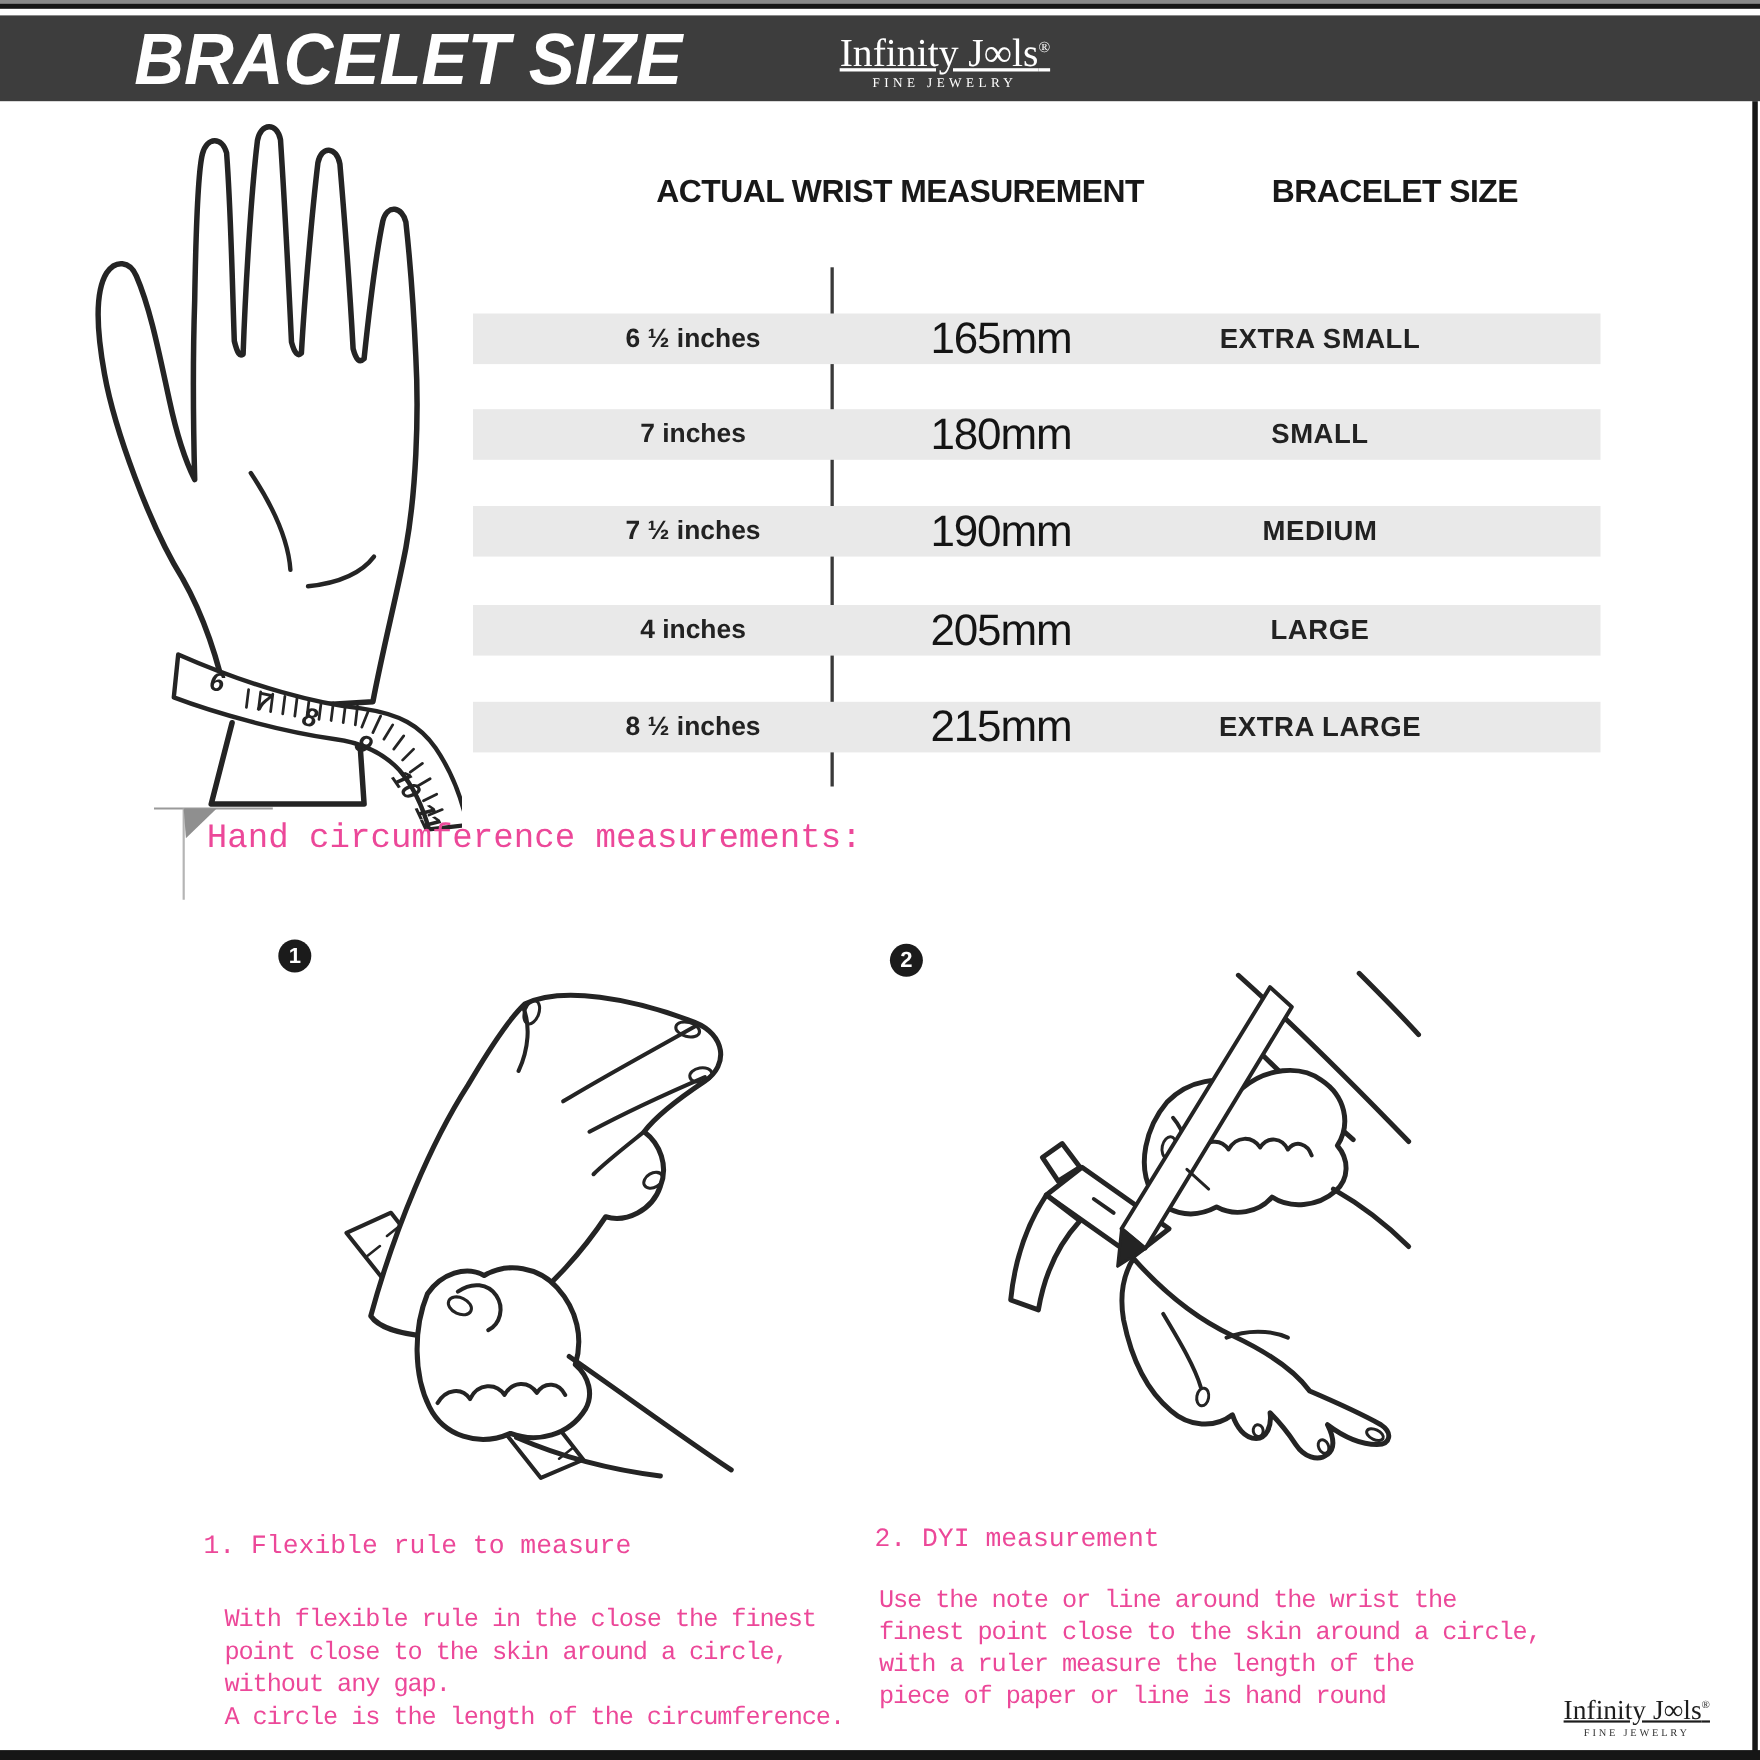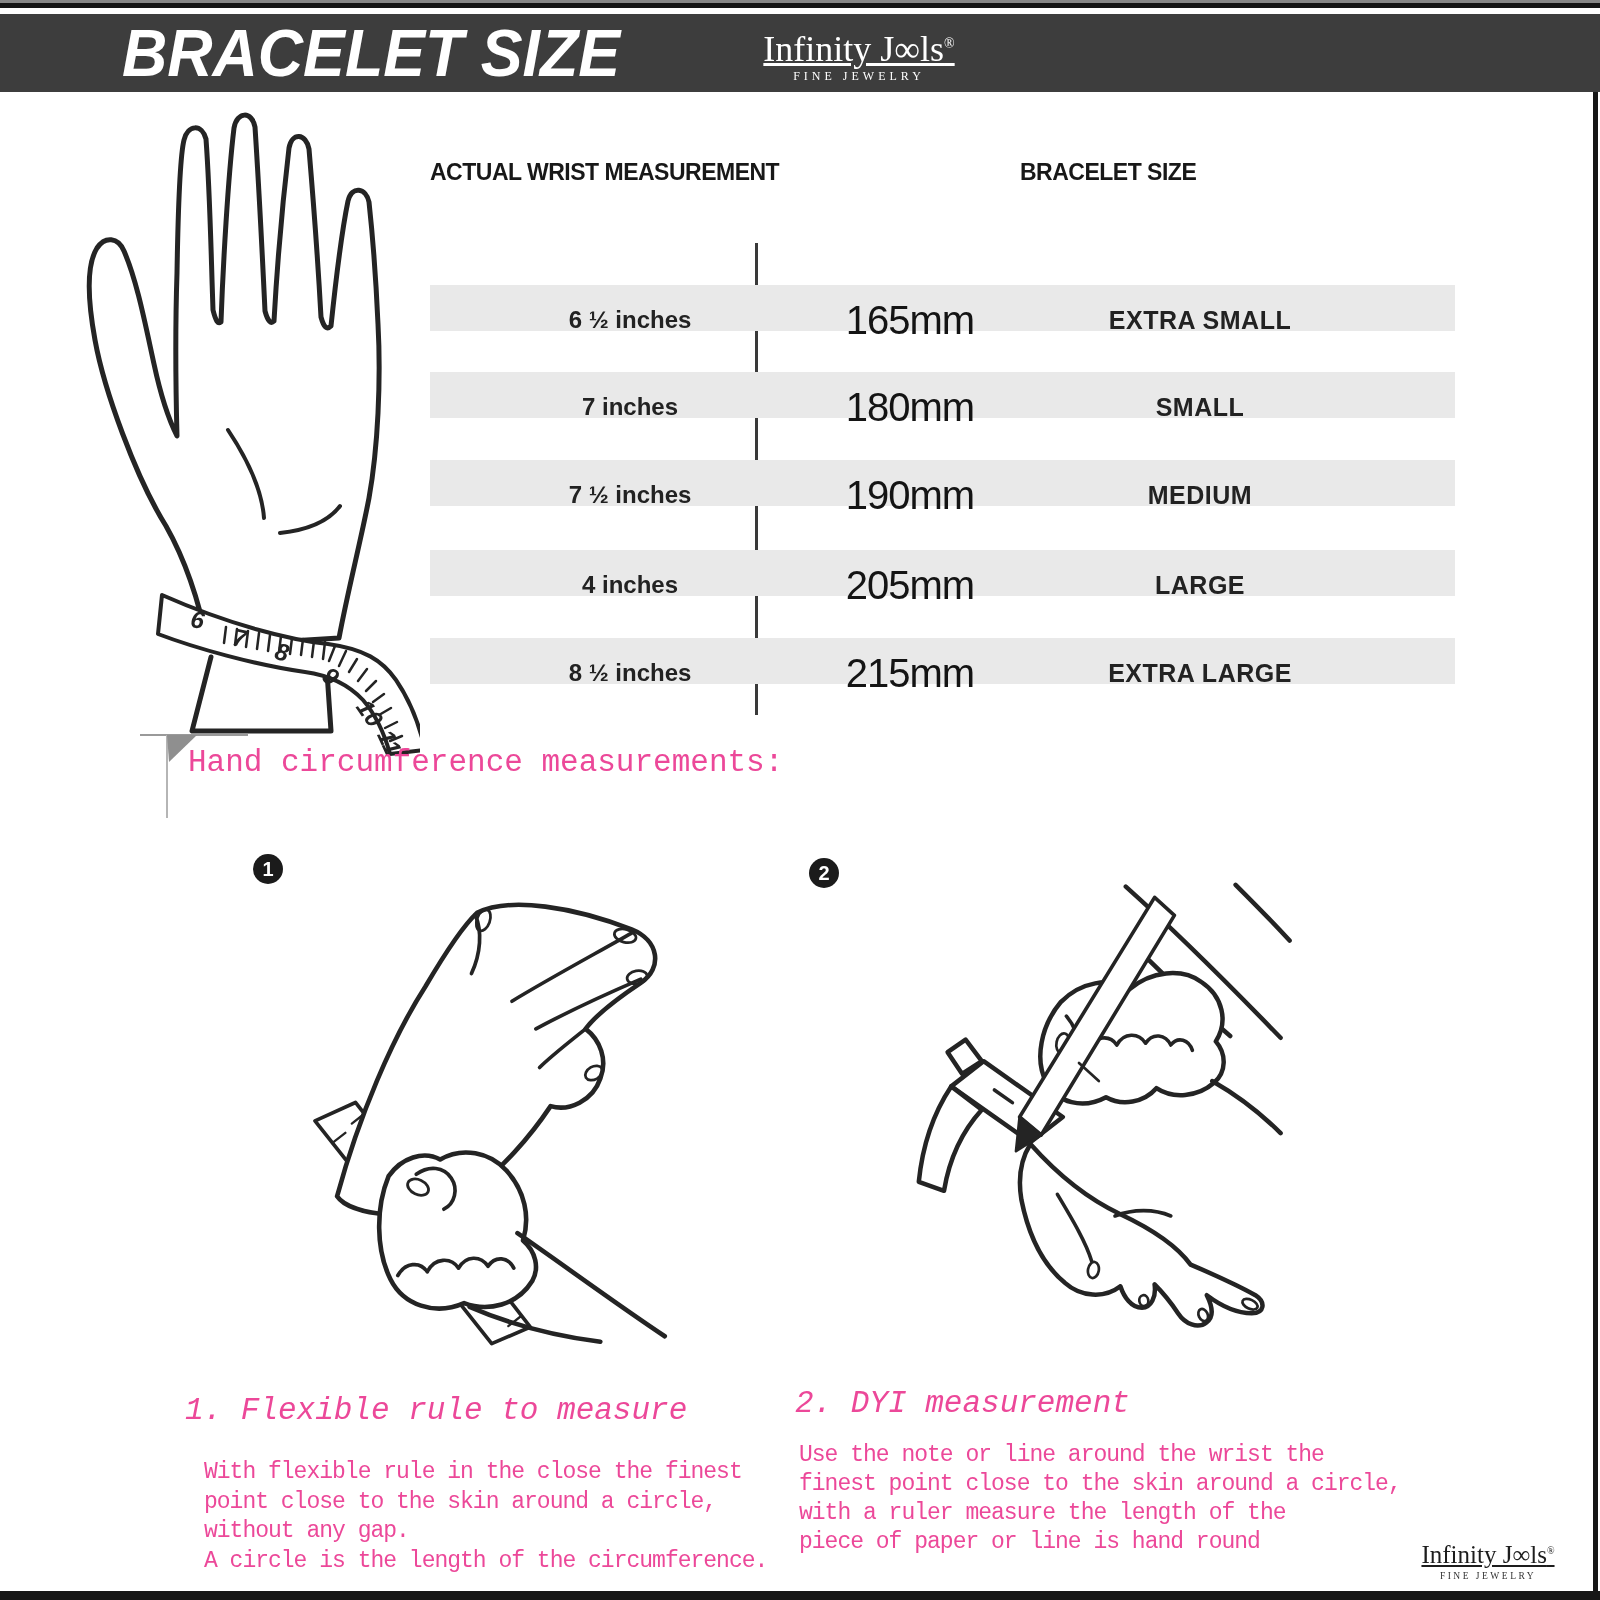--- a/index.html
+++ b/index.html
@@ -19,34 +19,34 @@
     position:absolute;left:122px;top:6px;
     font-size:66px;font-weight:bold;font-style:italic;line-height:66px;
     color:#ffffff;transform:scaleX(.95);transform-origin:left center;
     letter-spacing:0px;white-space:nowrap;
   }
   .header-brand{position:absolute;left:724px;top:10px;width:270px;text-align:center;color:#ffffff;}
   .brand-logo{font-family:"Liberation Serif","DejaVu Serif",serif;font-size:36px;line-height:40px;white-space:nowrap;text-decoration:underline;}
   .brand-reg{font-size:14px;vertical-align:super;}
   .brand-tagline{font-family:"Liberation Serif","DejaVu Serif",serif;font-size:12px;letter-spacing:4px;line-height:14px;}
   
-  .col-header{font-weight:bold;font-size:23px;letter-spacing:-0.5px;text-align:left;color:#181818;white-space:nowrap;}
+  .col-header{font-weight:bold;font-size:29px;letter-spacing:-0.5px;text-align:right;color:#181818;white-space:nowrap;}
   .col-header.h1{left:430px;top:156px;width:610px;}
   .col-header.h2{left:1020px;top:156px;width:360px;}
   .table-divider{left:755px;top:240px;width:3px;height:472px;background:#3a3a3a;}
   .size-row{left:430px;width:1025px;height:46px;background:#e9e9e9;}
-  .size-row .cell{position:absolute;top:12px;height:48px;line-height:46px;text-align:center;white-space:nowrap;}
+  .size-row .cell{position:absolute;top:0;height:48px;line-height:46px;text-align:center;white-space:nowrap;}
   .cell.inches{left:80px;width:240px;font-size:24px;font-weight:bold;color:#222;}
   .cell.mm{left:330px;width:300px;font-size:40px;font-weight:400;color:#141414;letter-spacing:-1px;}
   .cell.size{left:660px;width:220px;font-size:25px;font-weight:bold;letter-spacing:.5px;color:#222;}
   .row-y0{top:282px;} .row-y1{top:369px;} .row-y2{top:457px;} .row-y3{top:547px;} .row-y4{top:635px;}
   
   .mono{font-family:"Liberation Mono","DejaVu Sans Mono",monospace;color:#ec4899;}
   .section-heading{left:188px;top:742px;font-size:31px;white-space:nowrap;}
-  .step-title{font-size:31px;white-space:nowrap;font-style:italic;}
+  .step-title{font-size:24px;white-space:nowrap;}
   .step-title.t1{left:185px;top:1390px;}
   .step-title.t2{left:795px;top:1383px;}
   .step-lines{font-size:23px;letter-spacing:-1px;white-space:nowrap;}
   .step-lines.p1{left:204px;top:1455px;line-height:29.5px;}
   .step-lines.p2{left:799px;top:1438px;line-height:29px;}
   
   .badge{width:30px;height:30px;border-radius:50%;background:#1b1b1b;color:#fff;
     font-size:20px;font-weight:bold;text-align:center;line-height:30px;z-index:3;}
   .badge.b1{left:253px;top:851px;}
   .badge.b2{left:809px;top:855px;}

